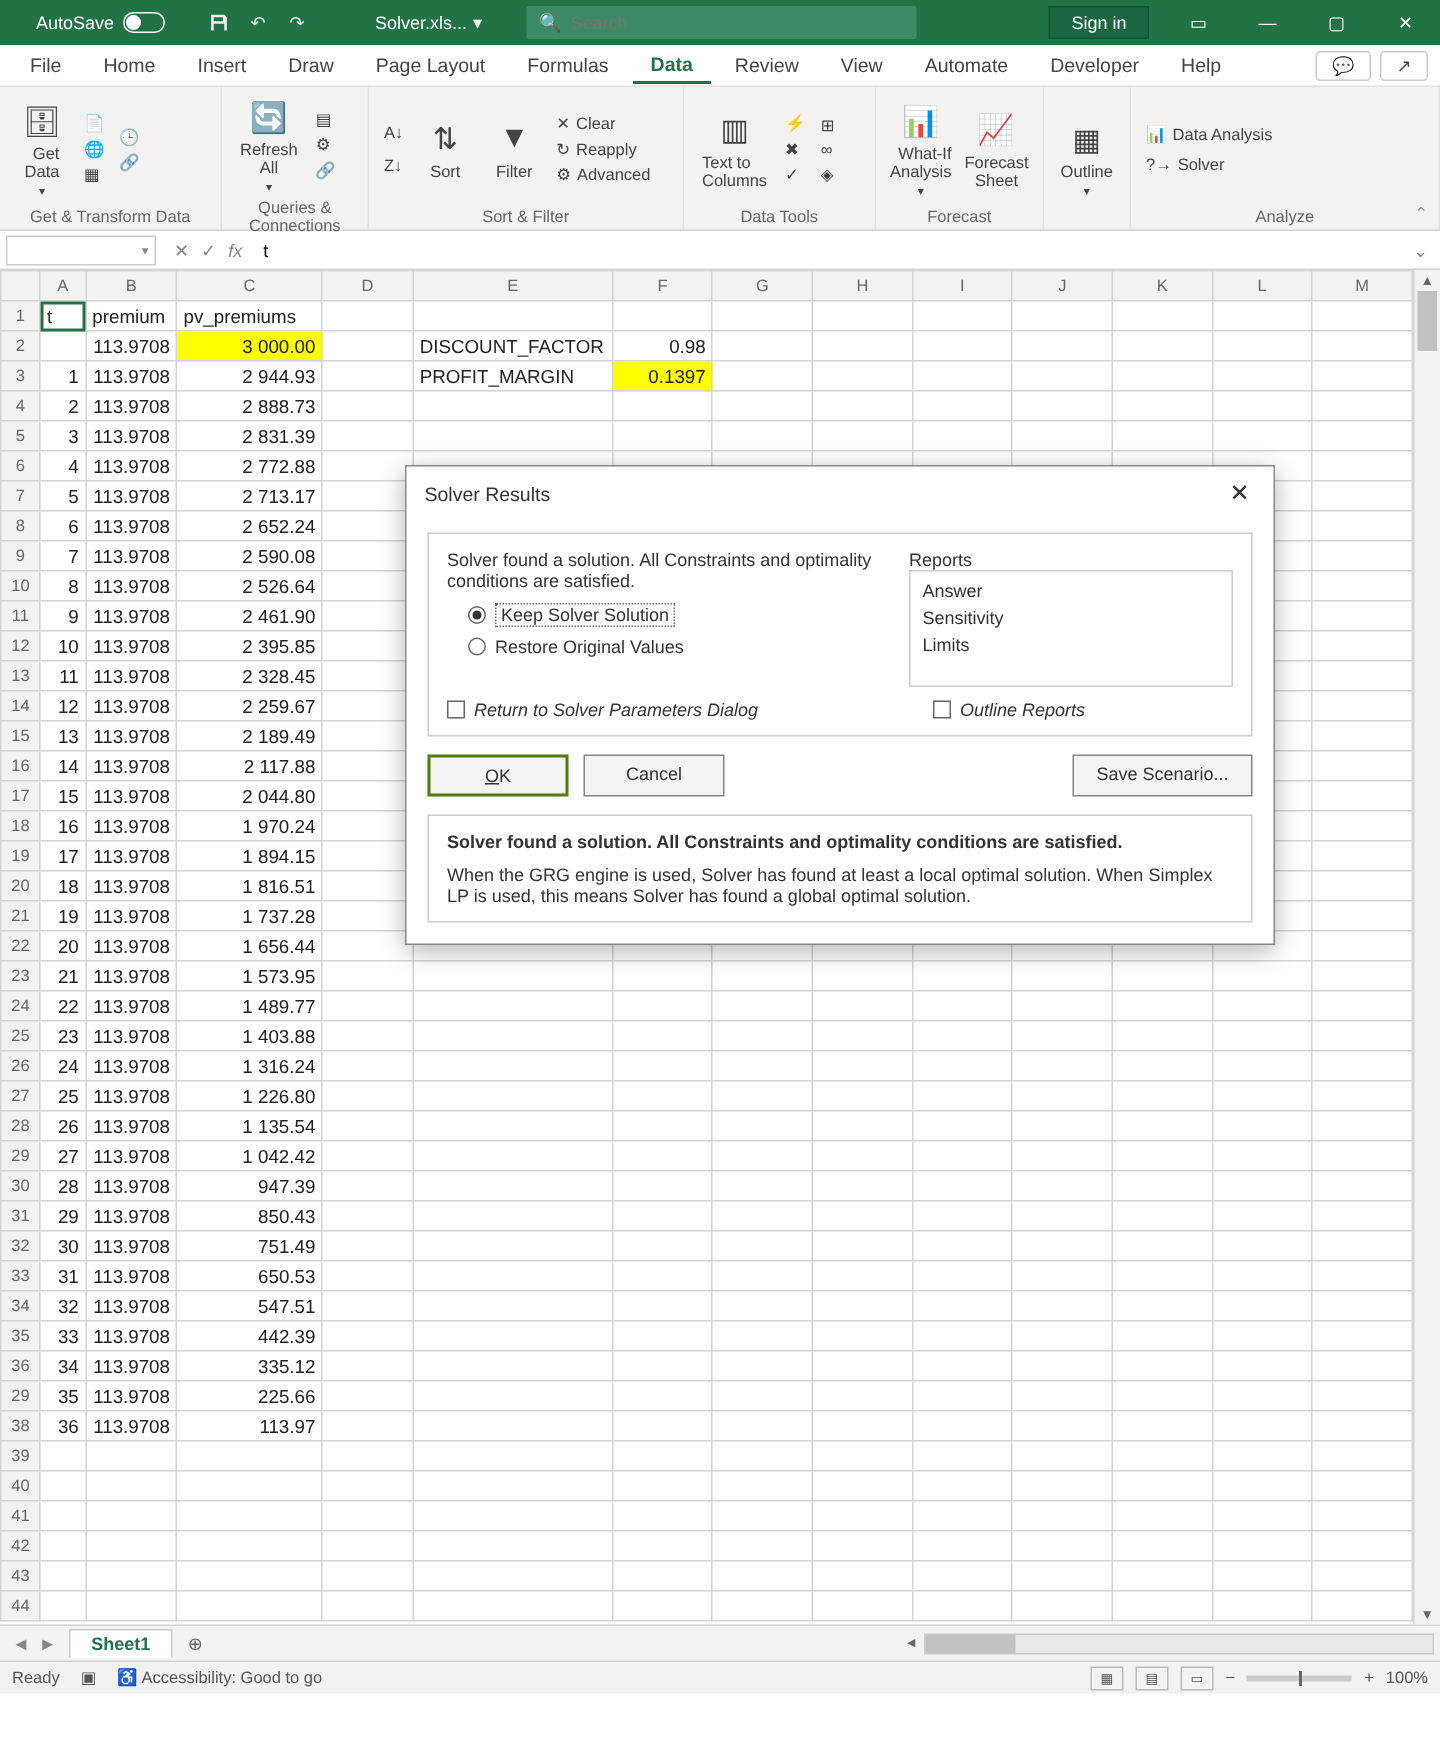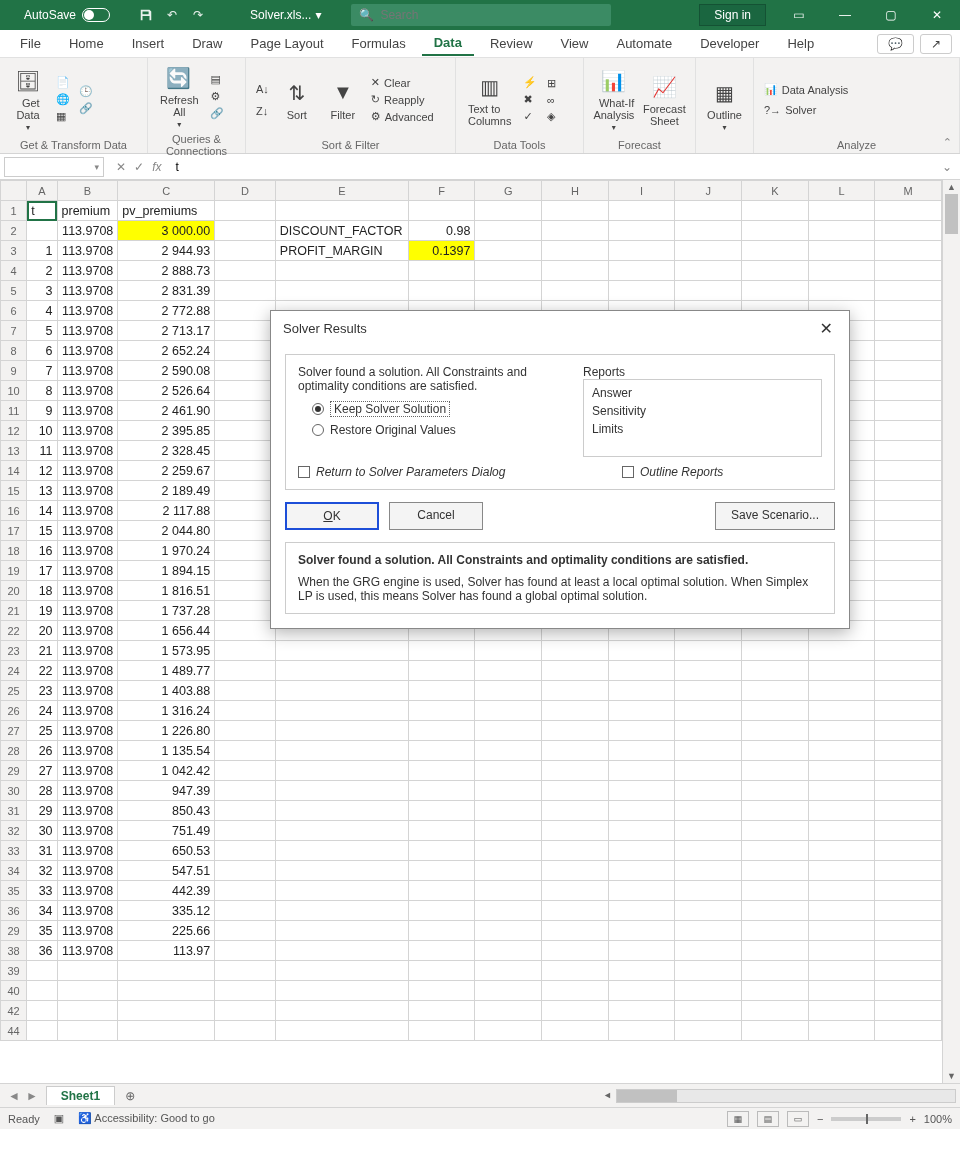--- a/index.html
+++ b/index.html
@@ -76,33 +76,33 @@
 .zoomslider::after{content:"";position:absolute;left:50%;top:-3px;width:2px;height:10px;background:#666;}
 
 
 .dialog { position:absolute; left:270px; top:310px; width:580px; background:#fff; border:1px solid #888; box-shadow:0 4px 16px rgba(0,0,0,.3); font-size:12px; color:#333;}
 .dlg-title { padding:8px 12px; display:flex; justify-content:space-between; align-items:center; font-size:13px;}
 .dlg-close { font-size:16px; cursor:pointer; padding:0 4px;}
 .dlg-body { padding: 8px 14px 14px 14px;}
 .dlg-frame { border:1px solid #ccc; padding:10px 12px; margin-bottom:10px;}
 .dlg-cols { display:flex; gap:12px;}
 .dlg-left { flex:1;}
-.dlg-right { width:239px;}
+.dlg-right { width:216px;}
 .dlg-msg { margin-bottom:8px;}
 .radio-row { display:flex; align-items:center; gap:6px; margin:6px 0 6px 14px;}
 .radio-row.sel label { border:1px dotted #666; padding:0 3px;}
 .radio { width:12px; height:12px; border:1px solid #666; border-radius:50%; display:inline-flex; align-items:center; justify-content:center;}
 .radio.on::after{content:"";width:6px;height:6px;background:#333;border-radius:50%;}
 .reports-box { border:1px solid #ccc; height:78px; padding:4px 8px; font-size:12px;}
 .reports-box div{line-height:1.5;}
 .chk-row { display:flex; align-items:center; gap:6px; margin-top:8px;font-style:italic;}
 .chk { width:12px; height:12px; border:1px solid #666; display:inline-block;}
 .dlg-btns { display:flex; gap:10px; margin:12px 0;}
 .dlg-btn { border:1px solid #888; background:#f4f4f4; padding:5px 0; width:94px; text-align:center; font-size:12px;}
-.dlg-btn.primary { border:2px solid #1d4ed8;}
+.dlg-btn.primary { border:2px solid #4d7c0f;}
 .dlg-btns .spacer{flex:1;}
 .dlg-info { border:1px solid #ccc; padding:10px 12px;}
 .dlg-info .bold { font-weight:bold; margin-bottom:8px; display:block;}
 
 svg{display:block;}
 </style>
 </head>
 <body>
 
 <div class="titlebar">
@@ -957,21 +957,53 @@
             <td></td>
             <td></td>
             <td></td>
             <td></td>
             <td></td>
             <td></td>
             <td></td>
             <td></td>
           </tr>
           <tr>
+            <th class="rowhdr">41</th>
+            <td></td>
+            <td></td>
+            <td></td>
+            <td></td>
+            <td></td>
+            <td></td>
+            <td></td>
+            <td></td>
+            <td></td>
+            <td></td>
+            <td></td>
+            <td></td>
+            <td></td>
+          </tr>
+          <tr>
             <th class="rowhdr">42</th>
+            <td></td>
+            <td></td>
+            <td></td>
+            <td></td>
+            <td></td>
+            <td></td>
+            <td></td>
+            <td></td>
+            <td></td>
+            <td></td>
+            <td></td>
+            <td></td>
+            <td></td>
+          </tr>
+          <tr>
+            <th class="rowhdr">43</th>
             <td></td>
             <td></td>
             <td></td>
             <td></td>
             <td></td>
             <td></td>
             <td></td>
             <td></td>
             <td></td>
             <td></td>

